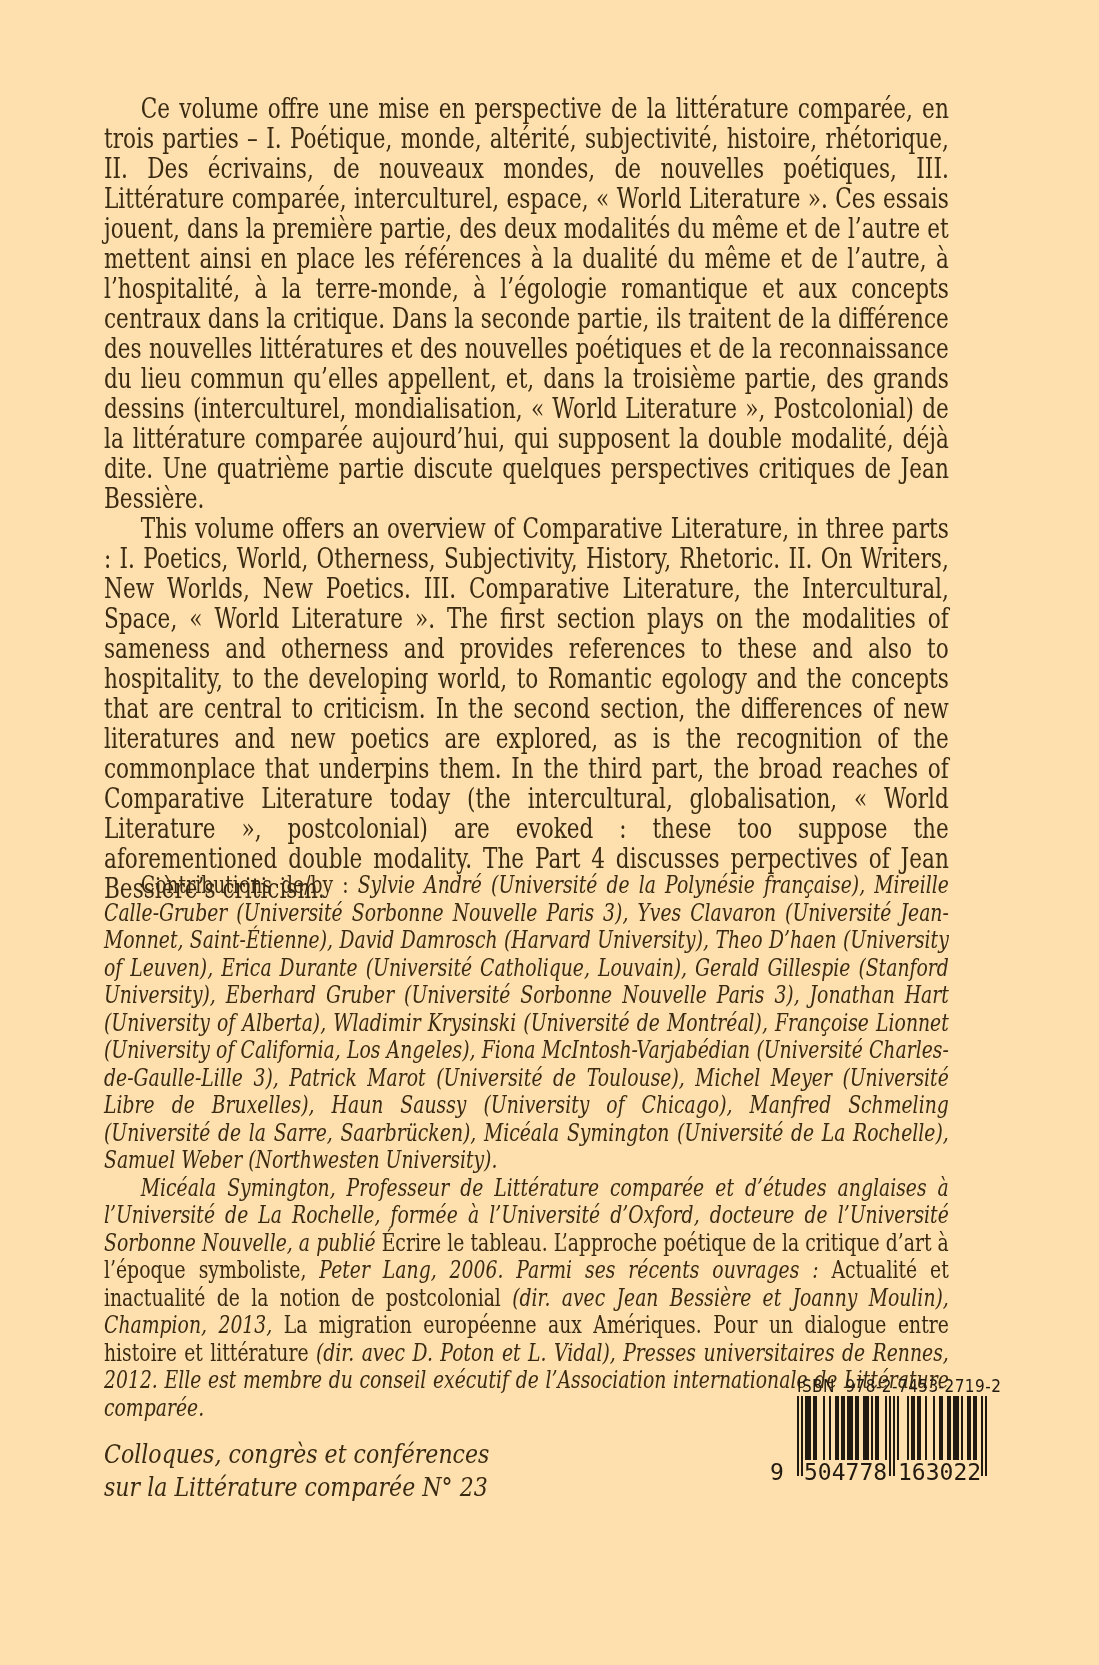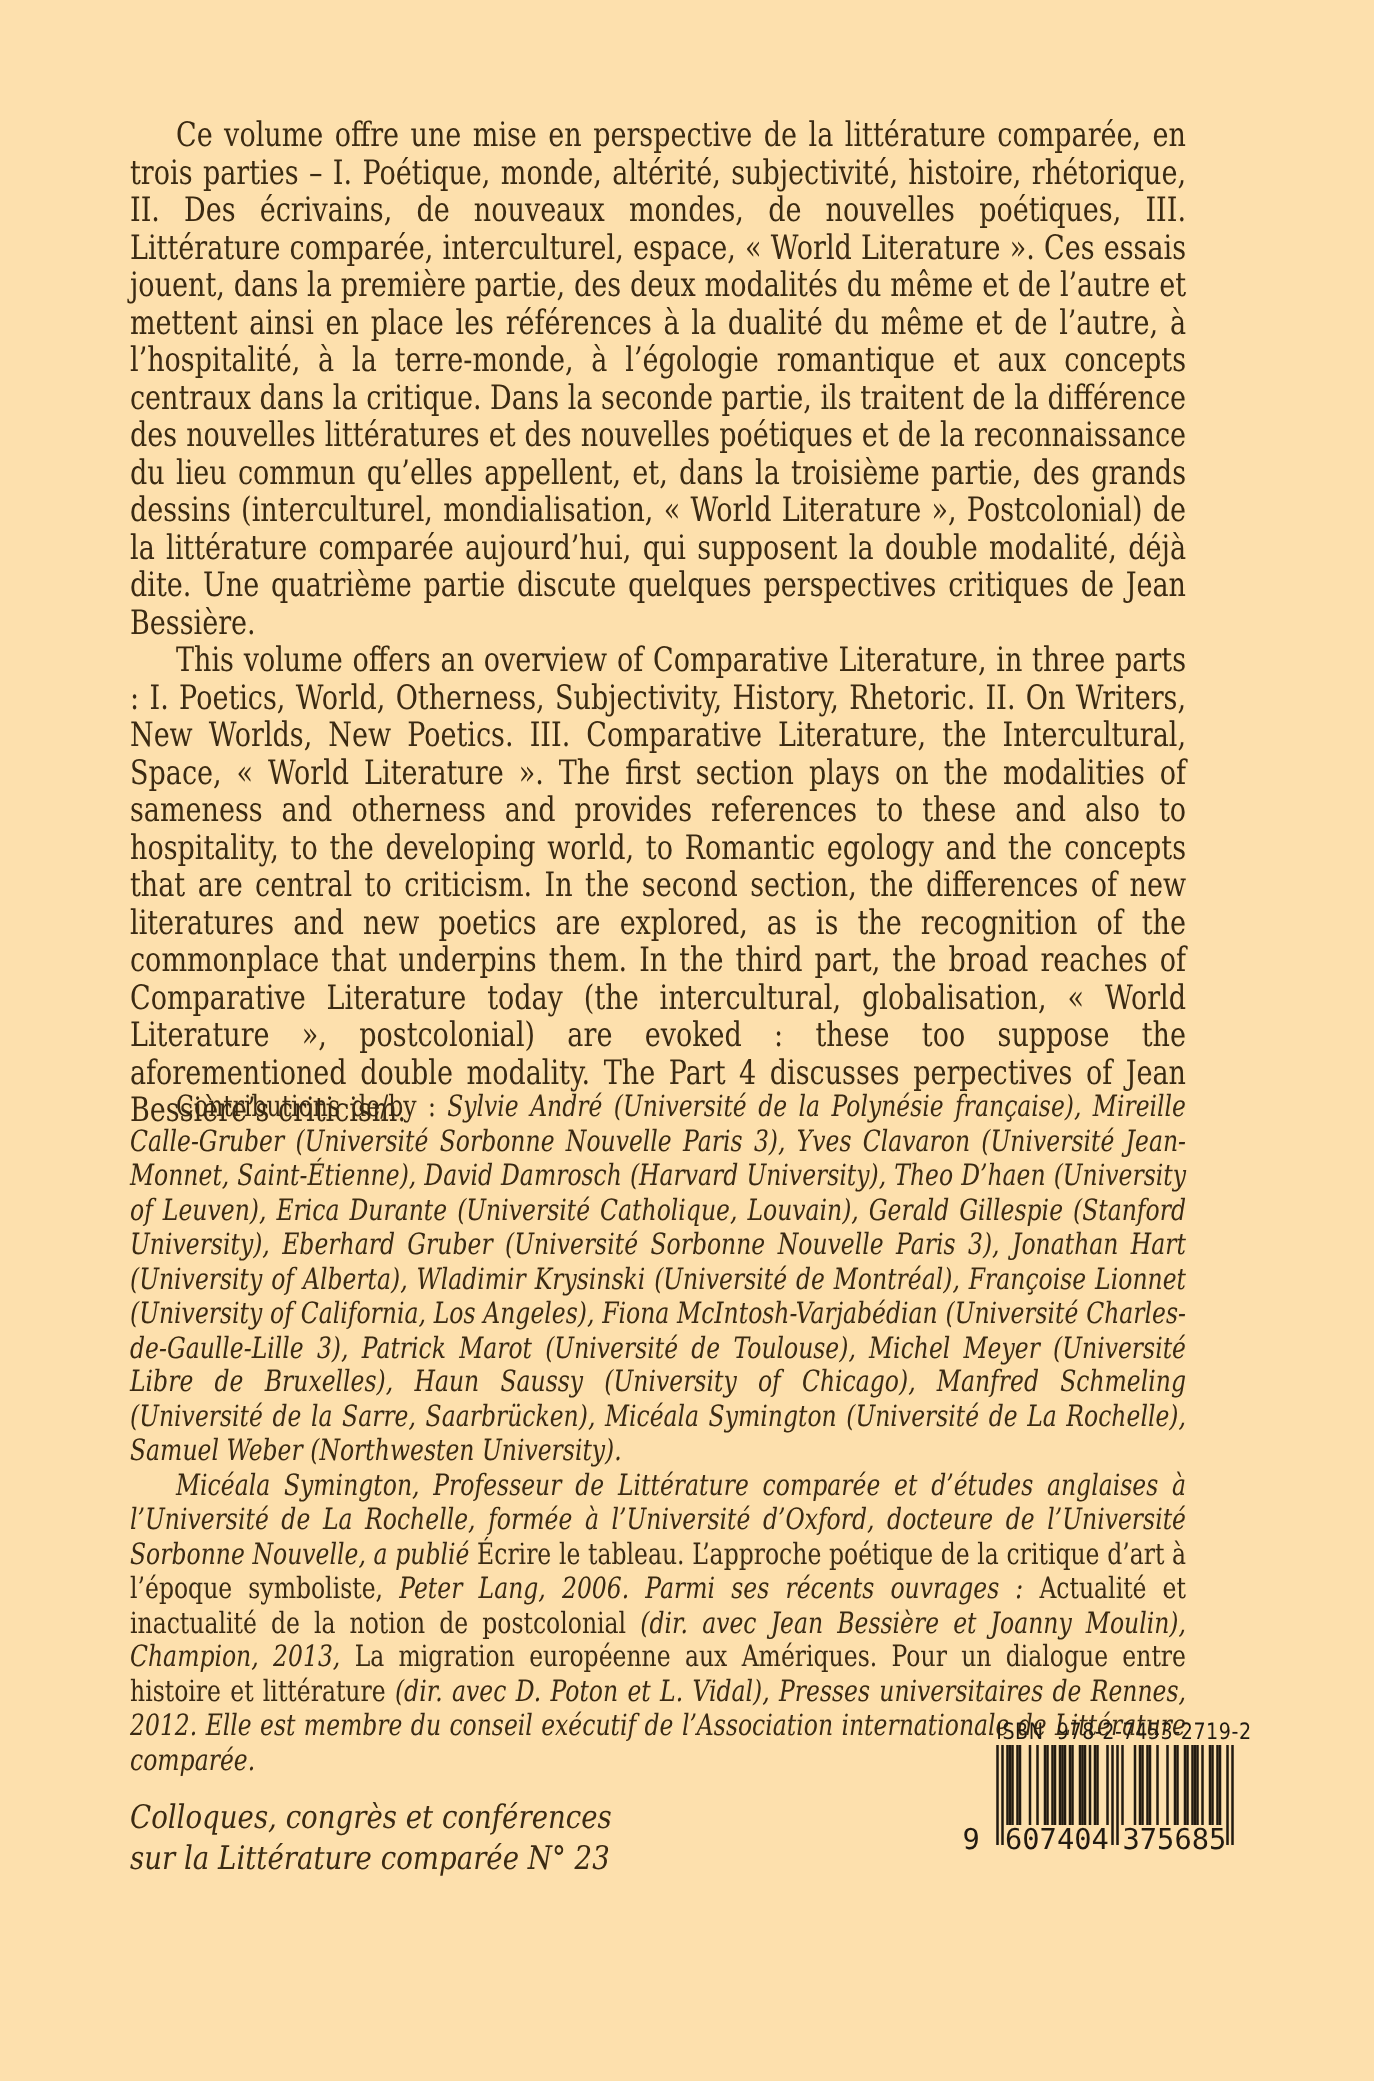--- a/index.html
+++ b/index.html
@@ -115,16 +115,16 @@
       <div class="bc-bar" style="left: 164px; height: 64px;"></div>
       <div class="bc-bar" style="left: 170px; height: 64px;"></div>
       <div class="bc-bar" style="left: 172px; height: 64px;"></div>
       <div class="bc-bar" style="left: 176px; height: 64px;"></div>
       <div class="bc-bar" style="left: 178px; height: 64px;"></div>
       <div class="bc-bar" style="left: 184px; height: 80px;"></div>
       <div class="bc-bar" style="left: 188px; height: 80px;"></div>
     </div>
 
   <div class="bc-digit bc-digit-prefix">9</div>
-  <div class="bc-digit bc-digit-left">607404</div>
-  <div class="bc-digit bc-digit-right">375685</div>
+  <div class="bc-digit bc-digit-left">504778</div>
+  <div class="bc-digit bc-digit-right">163022</div>
 
 </div>
 
 </body></html>

